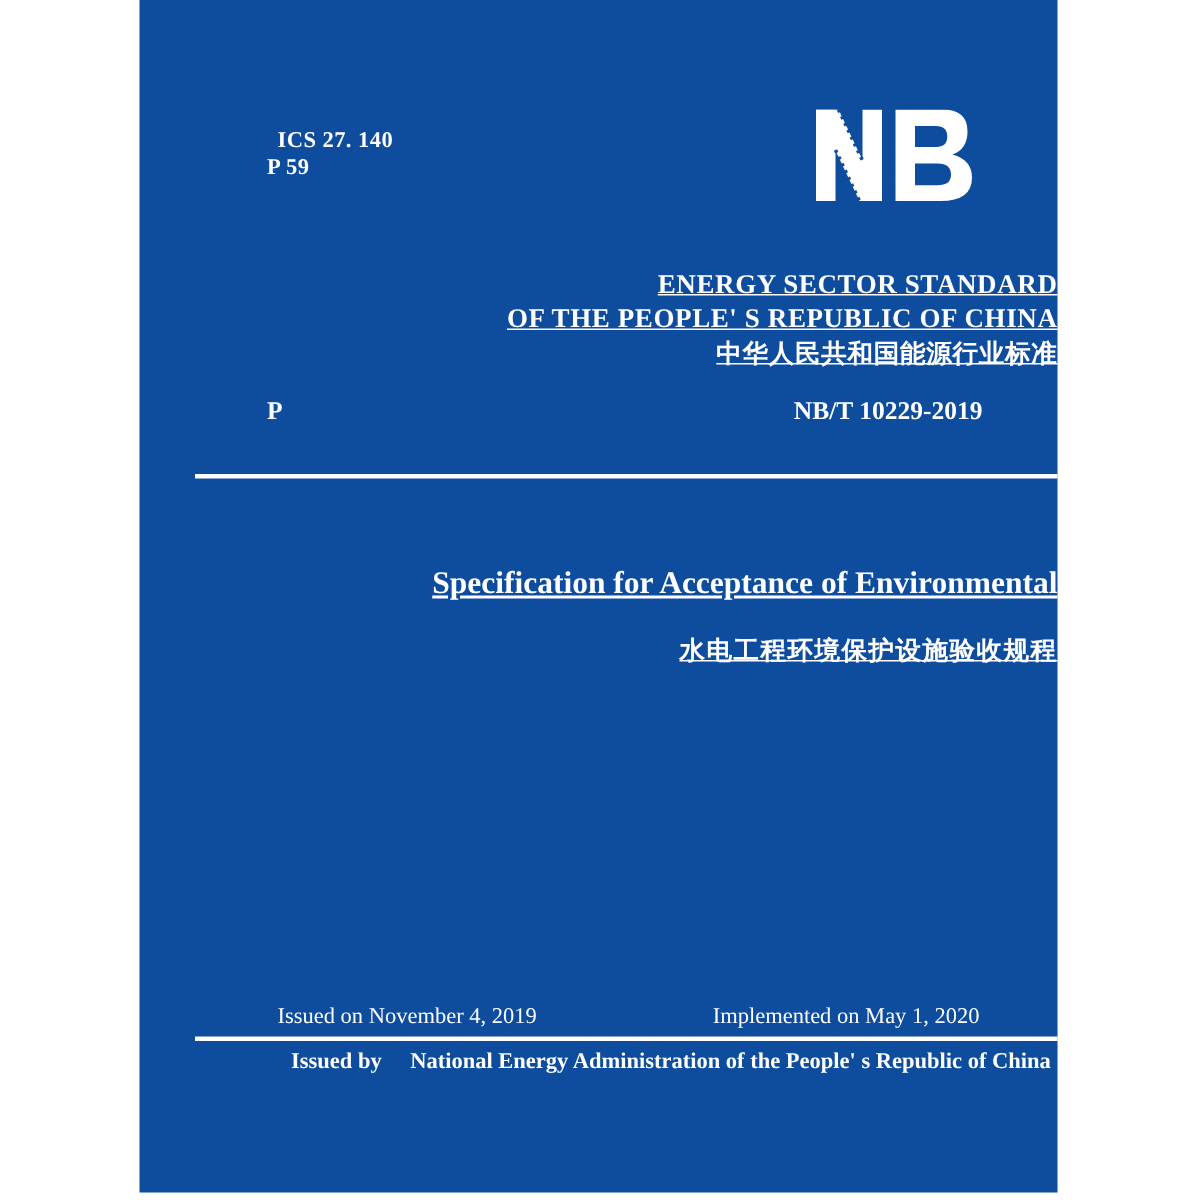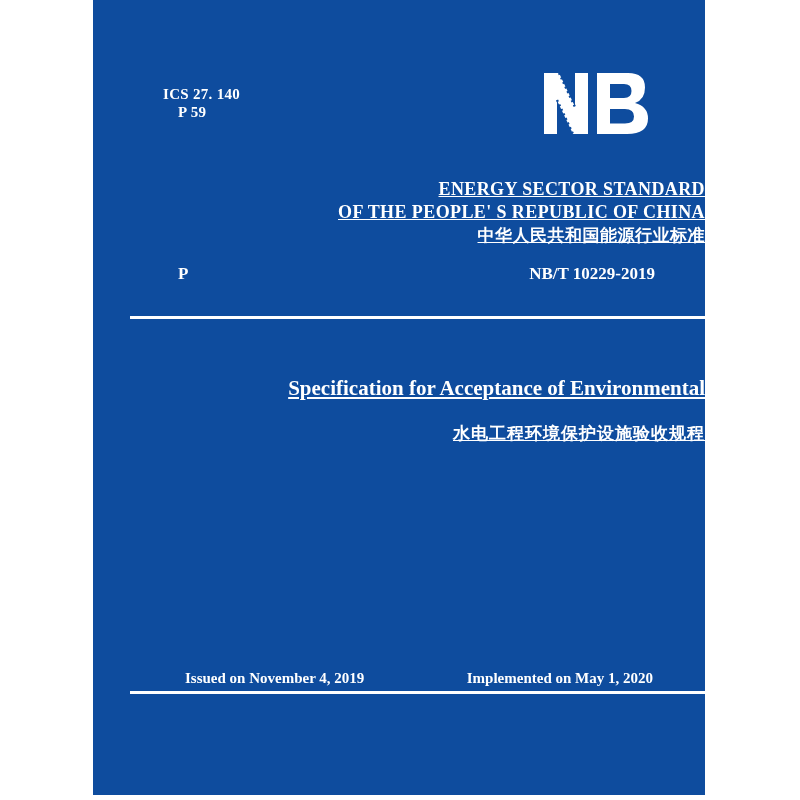--- a/index.html
+++ b/index.html
@@ -11,38 +11,38 @@
     font-family:"Liberation Serif","DejaVu Serif",serif;
   }
   .cover{
     position:absolute;
     left:93px;top:0;
     width:612px;height:795px;
     background:#0e4c9e;
     color:#ffffff;
   }
   .abs{position:absolute;line-height:1;}
-  .ics-code{left:70px;top:87px;font-size:15px;font-weight:bold;letter-spacing:0.3px;}
+  .ics-code{left:92px;top:87px;font-size:15px;font-weight:bold;letter-spacing:0.3px;}
   .class-code{left:85px;top:105px;font-size:15px;font-weight:bold;letter-spacing:0.3px;}
   .nb-logo{left:451px;top:73px;width:104px;height:61px;}
   .center-line{left:37px;right:0;text-align:right;text-decoration:underline;}
   .std-en1{top:180px;font-size:18px;font-weight:bold;letter-spacing:0.4px;}
   .std-en2{top:203px;font-size:18px;font-weight:bold;letter-spacing:0.4px;}
   .std-zh{top:227px;font-size:17px;font-weight:bold;letter-spacing:0.5px;
           font-family:"Liberation Sans","DejaVu Sans",sans-serif;}
   .class-row{left:85px;right:50px;top:265px;display:flex;justify-content:space-between;
              font-size:17px;font-weight:bold;}
   .rule{left:37px;right:0;height:3px;background:#ffffff;}
   .rule-top{top:316px;}
   .rule-bottom{top:691px;}
   .title-en1{top:378px;font-size:21px;font-weight:bold;}
   .title-en2{top:392px;font-size:21px;font-weight:bold;}
   .title-zh{top:425px;font-size:17px;font-weight:bold;letter-spacing:1px;}
   .dates-row{left:92px;right:52px;top:671px;display:flex;justify-content:space-between;
-             font-size:15px;font-weight:bold;}
+             font-size:15px;font-weight:normal;}
   .issued-row{left:101px;right:0;top:701px;display:flex;gap:19px;
               font-size:15px;font-weight:bold;}
 </style>
 </head>
 <body>
 
 <div class="cover">
 
   <div class="abs ics-code">ICS 27. 140</div>
   <div class="abs class-code">P 59</div>
@@ -76,14 +76,18 @@
   <div class="abs center-line title-en1">Specification for Acceptance of Environmental</div>
   <div class="abs center-line title-zh">水电工程环境保护设施验收规程</div>
 
   <div class="abs dates-row">
     <span>Issued on November 4, 2019</span>
     <span>Implemented on May 1, 2020</span>
   </div>
 
   <div class="abs rule rule-bottom"></div>
 
+  <div class="abs issued-row">
+    <span>Issued by</span>
+    <span>National Energy Administration of the People' s Republic of China</span>
+  </div>
 
 </div>
 
 </body></html>

